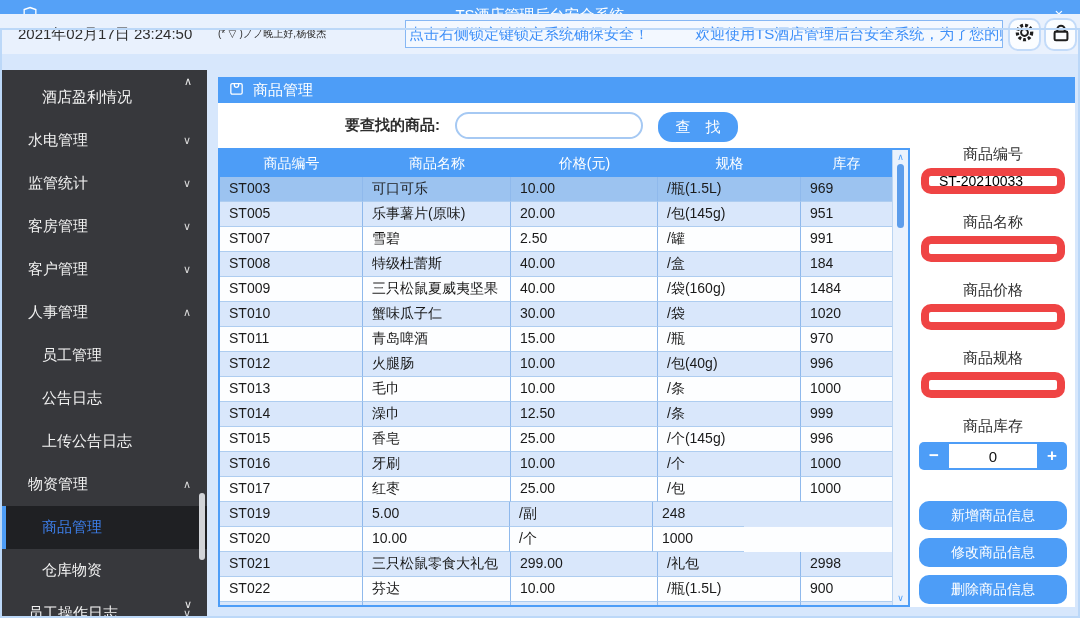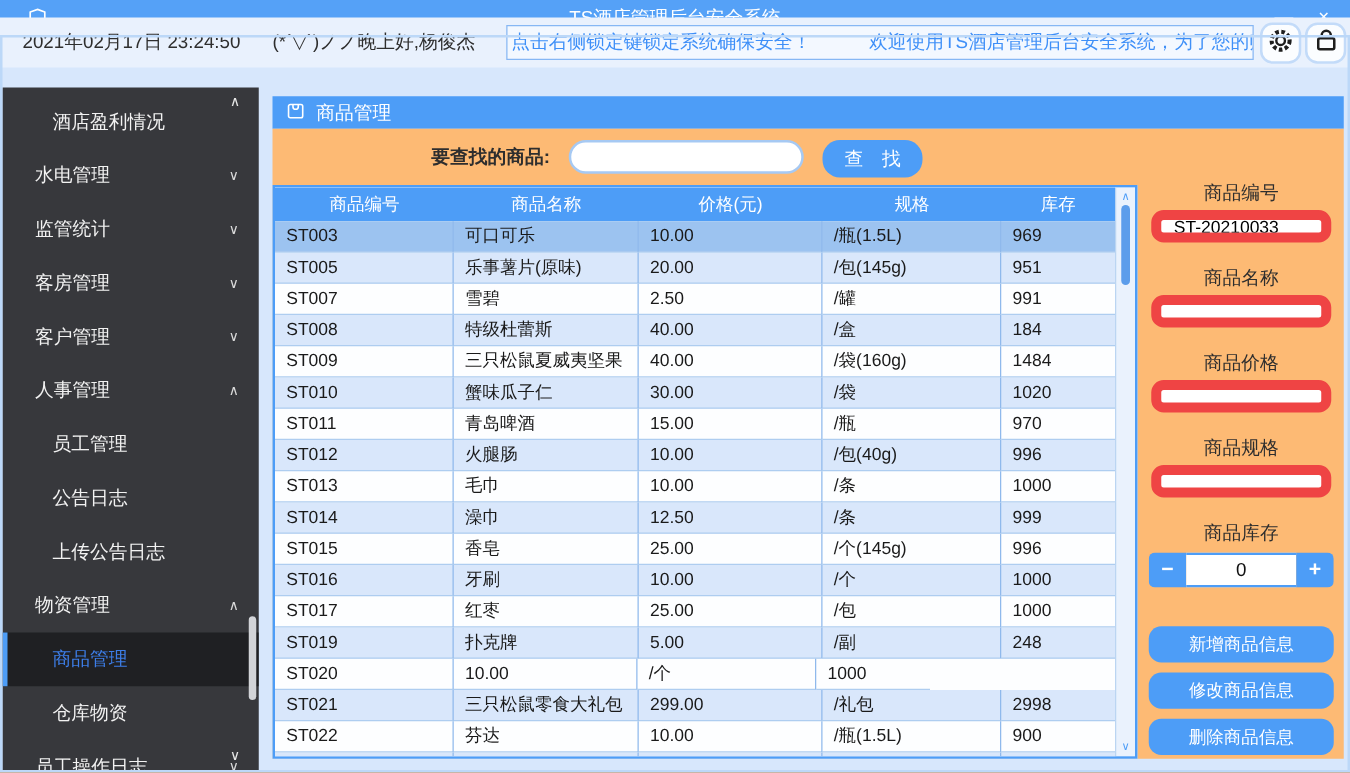--- a/index.html
+++ b/index.html
@@ -11,41 +11,41 @@
   .titlebar { position:absolute; left:0; top:0; width:1080px; height:30px; background:#55A1F7; }
   .shield { position:absolute; left:20px; top:5px; }
   .win-title { position:absolute; left:0; right:0; top:0; height:14px; line-height:30px; text-align:center; color:#fff; font-size:15px; }
   .win-min, .win-close { position:absolute; top:0; height:30px; line-height:28px; color:#fff; font-size:15px; text-align:center; width:26px; cursor:default; }
   .win-min { right:40px; }
   .win-close { right:8px; }
 
   
   .infobar { position:absolute; left:0; top:14px; width:1080px; height:40px; background:#E9F1FD; }
   .ib-date { position:absolute; left:18px; top:0; height:40px; line-height:40px; font-size:15px; color:#2E2E2E; }
-  .ib-greet { position:absolute; left:218px; top:0; height:40px; line-height:40px; font-size:15px; color:#2E2E2E; }
+  .ib-greet { position:absolute; left:218px; top:0; height:40px; line-height:40px; font-size:10px; color:#2E2E2E; }
   .notice { position:absolute; left:405px; top:6px; width:598px; height:28px; box-sizing:border-box; border:1px solid #86B7F4; background:#F3F8FF; color:#3E8FF8; font-size:15px; line-height:26px; white-space:nowrap; overflow:hidden; padding-left:3px; }
   .notice .n2 { margin-left:42px; }
   .icon-btn { position:absolute; top:4px; width:33px; height:33px; box-sizing:border-box; border:2px solid #C3DBF9; border-radius:10px; background:#FBFDFF; display:flex; align-items:center; justify-content:center; }
   .gear-btn { right:39px; }
   .lock-btn { right:3px; }
 
   
   .sidebar { position:absolute; left:2px; top:70px; width:205px; height:546px; background:#37383C; overflow:hidden; }
   .sb-menu { position:absolute; top:6px; left:0; right:0; }
   .sb-item { height:43px; display:flex; align-items:center; padding:0 16px 0 26px; color:#F2F2F2; font-size:15px; box-sizing:border-box; }
   .sb-item.sub { padding-left:40px; }
   .sb-item.selected { background:#1F2023; border-left:4px solid #4D9DF7; padding-left:36px; color:#3D7EE8; }
   .chev { margin-left:auto; font-size:11px; color:#DADADA; }
   .sb-scroll-up { position:absolute; top:5px; right:15px; color:#E8E8E8; font-size:11px; }
   .sb-scroll-down { position:absolute; bottom:5px; right:15px; color:#E8E8E8; font-size:11px; }
   .sb-thumb { position:absolute; right:2px; top:423px; width:6px; height:67px; background:#D2D4D8; border-radius:3px; }
 
   
   .section-header { position:absolute; left:218px; top:77px; width:857px; height:26px; background:#4D9DF7; display:flex; align-items:center; gap:8px; padding-left:10px; box-sizing:border-box; color:#fff; font-size:15px; }
-  .panel { position:absolute; left:218px; top:103px; width:857px; height:504px; background:#fdba74; }
+  .panel { position:absolute; left:218px; top:103px; width:857px; height:504px; background:#ffffff; }
 
   .search-label { position:absolute; left:127px; top:13px; font-size:15px; font-weight:bold; color:#2E2E2E; }
   .search-input { position:absolute; left:237px; top:9px; width:188px; height:27px; box-sizing:border-box; border:2px solid #A6C9F3; border-radius:14px; background:#fff; padding:0 12px; font-size:14px; outline:none; }
   .search-btn { position:absolute; left:440px; top:9px; width:80px; height:30px; background:#4D9DF7; border:none; border-radius:14px; color:#fff; font-size:15px; cursor:default; }
 
   
   .table-wrap { position:absolute; left:0; top:45px; width:692px; height:459px; box-sizing:border-box; border:2px solid #4D9DF7; background:#fff; overflow:hidden; }
   .t-header { display:flex; width:672px; height:27px; background:#4D9DF7; color:#fff; }
   .t-hcell { display:flex; align-items:center; justify-content:center; font-size:14px; box-sizing:border-box; }
   .t-row { display:flex; width:672px; height:25px; background:#FDFEFF; }
@@ -278,21 +278,20 @@
           </div>
           <div class="t-row">
             <div class="t-cell c0">ST017</div>
             <div class="t-cell c1">红枣</div>
             <div class="t-cell c2">25.00</div>
             <div class="t-cell c3">/包</div>
             <div class="t-cell c4">1000</div>
           </div>
           <div class="t-row alt">
             <div class="t-cell c0">ST019</div>
-            <div class="t-cell c1">扑克牌</div>
             <div class="t-cell c2">5.00</div>
             <div class="t-cell c3">/副</div>
             <div class="t-cell c4">248</div>
           </div>
           <div class="t-row">
             <div class="t-cell c0">ST020</div>
             <div class="t-cell c2">10.00</div>
             <div class="t-cell c3">/个</div>
             <div class="t-cell c4">1000</div>
           </div>

